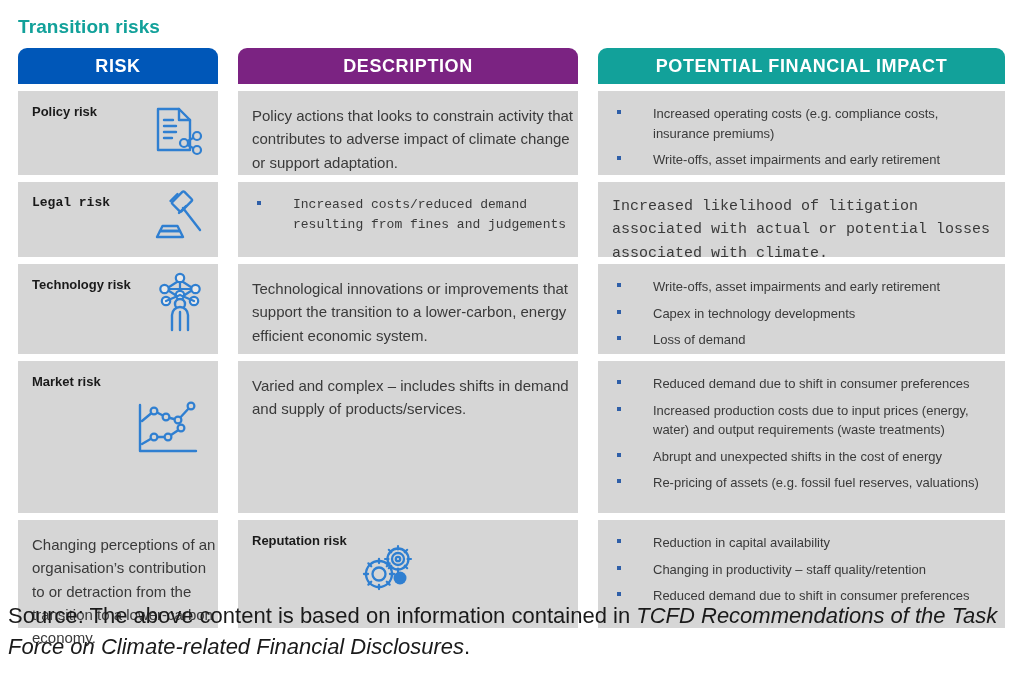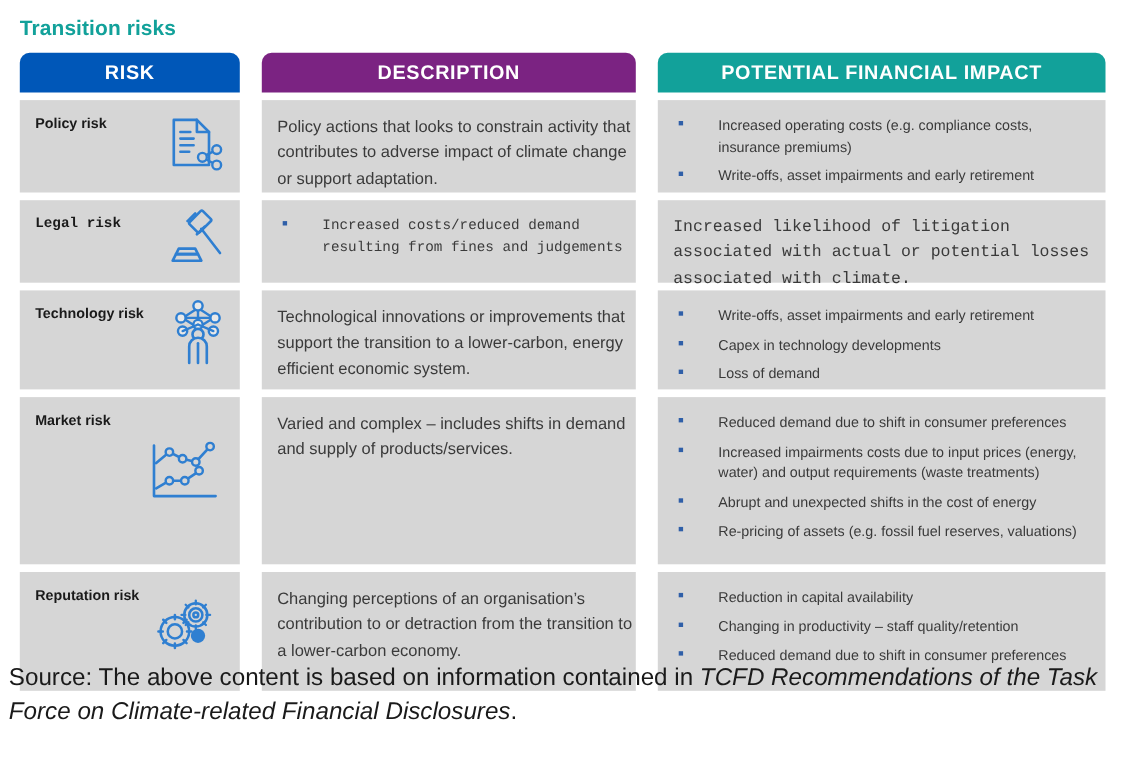--- a/index.html
+++ b/index.html
@@ -243,26 +243,27 @@
             <circle cx="40" cy="38" r="3.4"></circle>
             <circle cx="53" cy="29" r="3.4"></circle>
           </g>
         </svg>
       </span>
     </div>
     <div class="cell cell-desc r4">Varied and complex – includes shifts in demand and supply of products/services.</div>
     <div class="cell cell-impact r4">
       <ul class="bullets">
         <li>Reduced demand due to shift in consumer preferences</li>
-        <li>Increased impairments costs due to input prices (energy, water) and output requirements (waste treatments)</li>
+        <li>Increased production costs due to input prices (energy, water) and output requirements (waste treatments)</li>
         <li>Abrupt and unexpected shifts in the cost of energy</li>
         <li>Re-pricing of assets (e.g. fossil fuel reserves, valuations)</li>
       </ul>
     </div>
 
+    <div class="cell cell-desc r5">Changing perceptions of an organisation’s contribution to or detraction from the transition to a lower-carbon economy.</div>
     <div class="cell cell-risk r5">
       <div class="risk-label">Reputation risk</div>
       <span class="risk-icon" style="left:118px; top:22px;">
         <svg width="62" height="58" viewBox="0 0 62 58">
           <g fill="none" stroke="#2f7fd1" stroke-width="2.3">
             <circle cx="42" cy="17" r="10.5"></circle>
             <circle cx="42" cy="17" r="6"></circle>
             <circle cx="42" cy="17" r="2.2"></circle>
             <circle cx="23" cy="32" r="13"></circle>
             <circle cx="23" cy="32" r="6.5"></circle>
@@ -274,21 +275,20 @@
             <g stroke-width="2.1" stroke-linecap="round">
               <path d="M42 4 v3.5 M42 26.5 v3.5 M29 17 h3.5 M51.5 17 h3.5
                        M32.8 7.8 l2.5 2.5 M48.7 23.7 l2.5 2.5
                        M51.2 7.8 l-2.5 2.5 M35.3 23.7 l-2.5 2.5"></path>
             </g>
           </g>
           <circle cx="44" cy="36" r="6.5" fill="#2f7fd1"></circle>
         </svg>
       </span>
     </div>
-    <div class="cell cell-desc r5">Changing perceptions of an organisation’s contribution to or detraction from the transition to a lower-carbon economy.</div>
     <div class="cell cell-impact r5">
       <ul class="bullets">
         <li>Reduction in capital availability</li>
         <li>Changing in productivity – staff quality/retention</li>
         <li>Reduced demand due to shift in consumer preferences</li>
       </ul>
     </div>
 
   </div>
 

